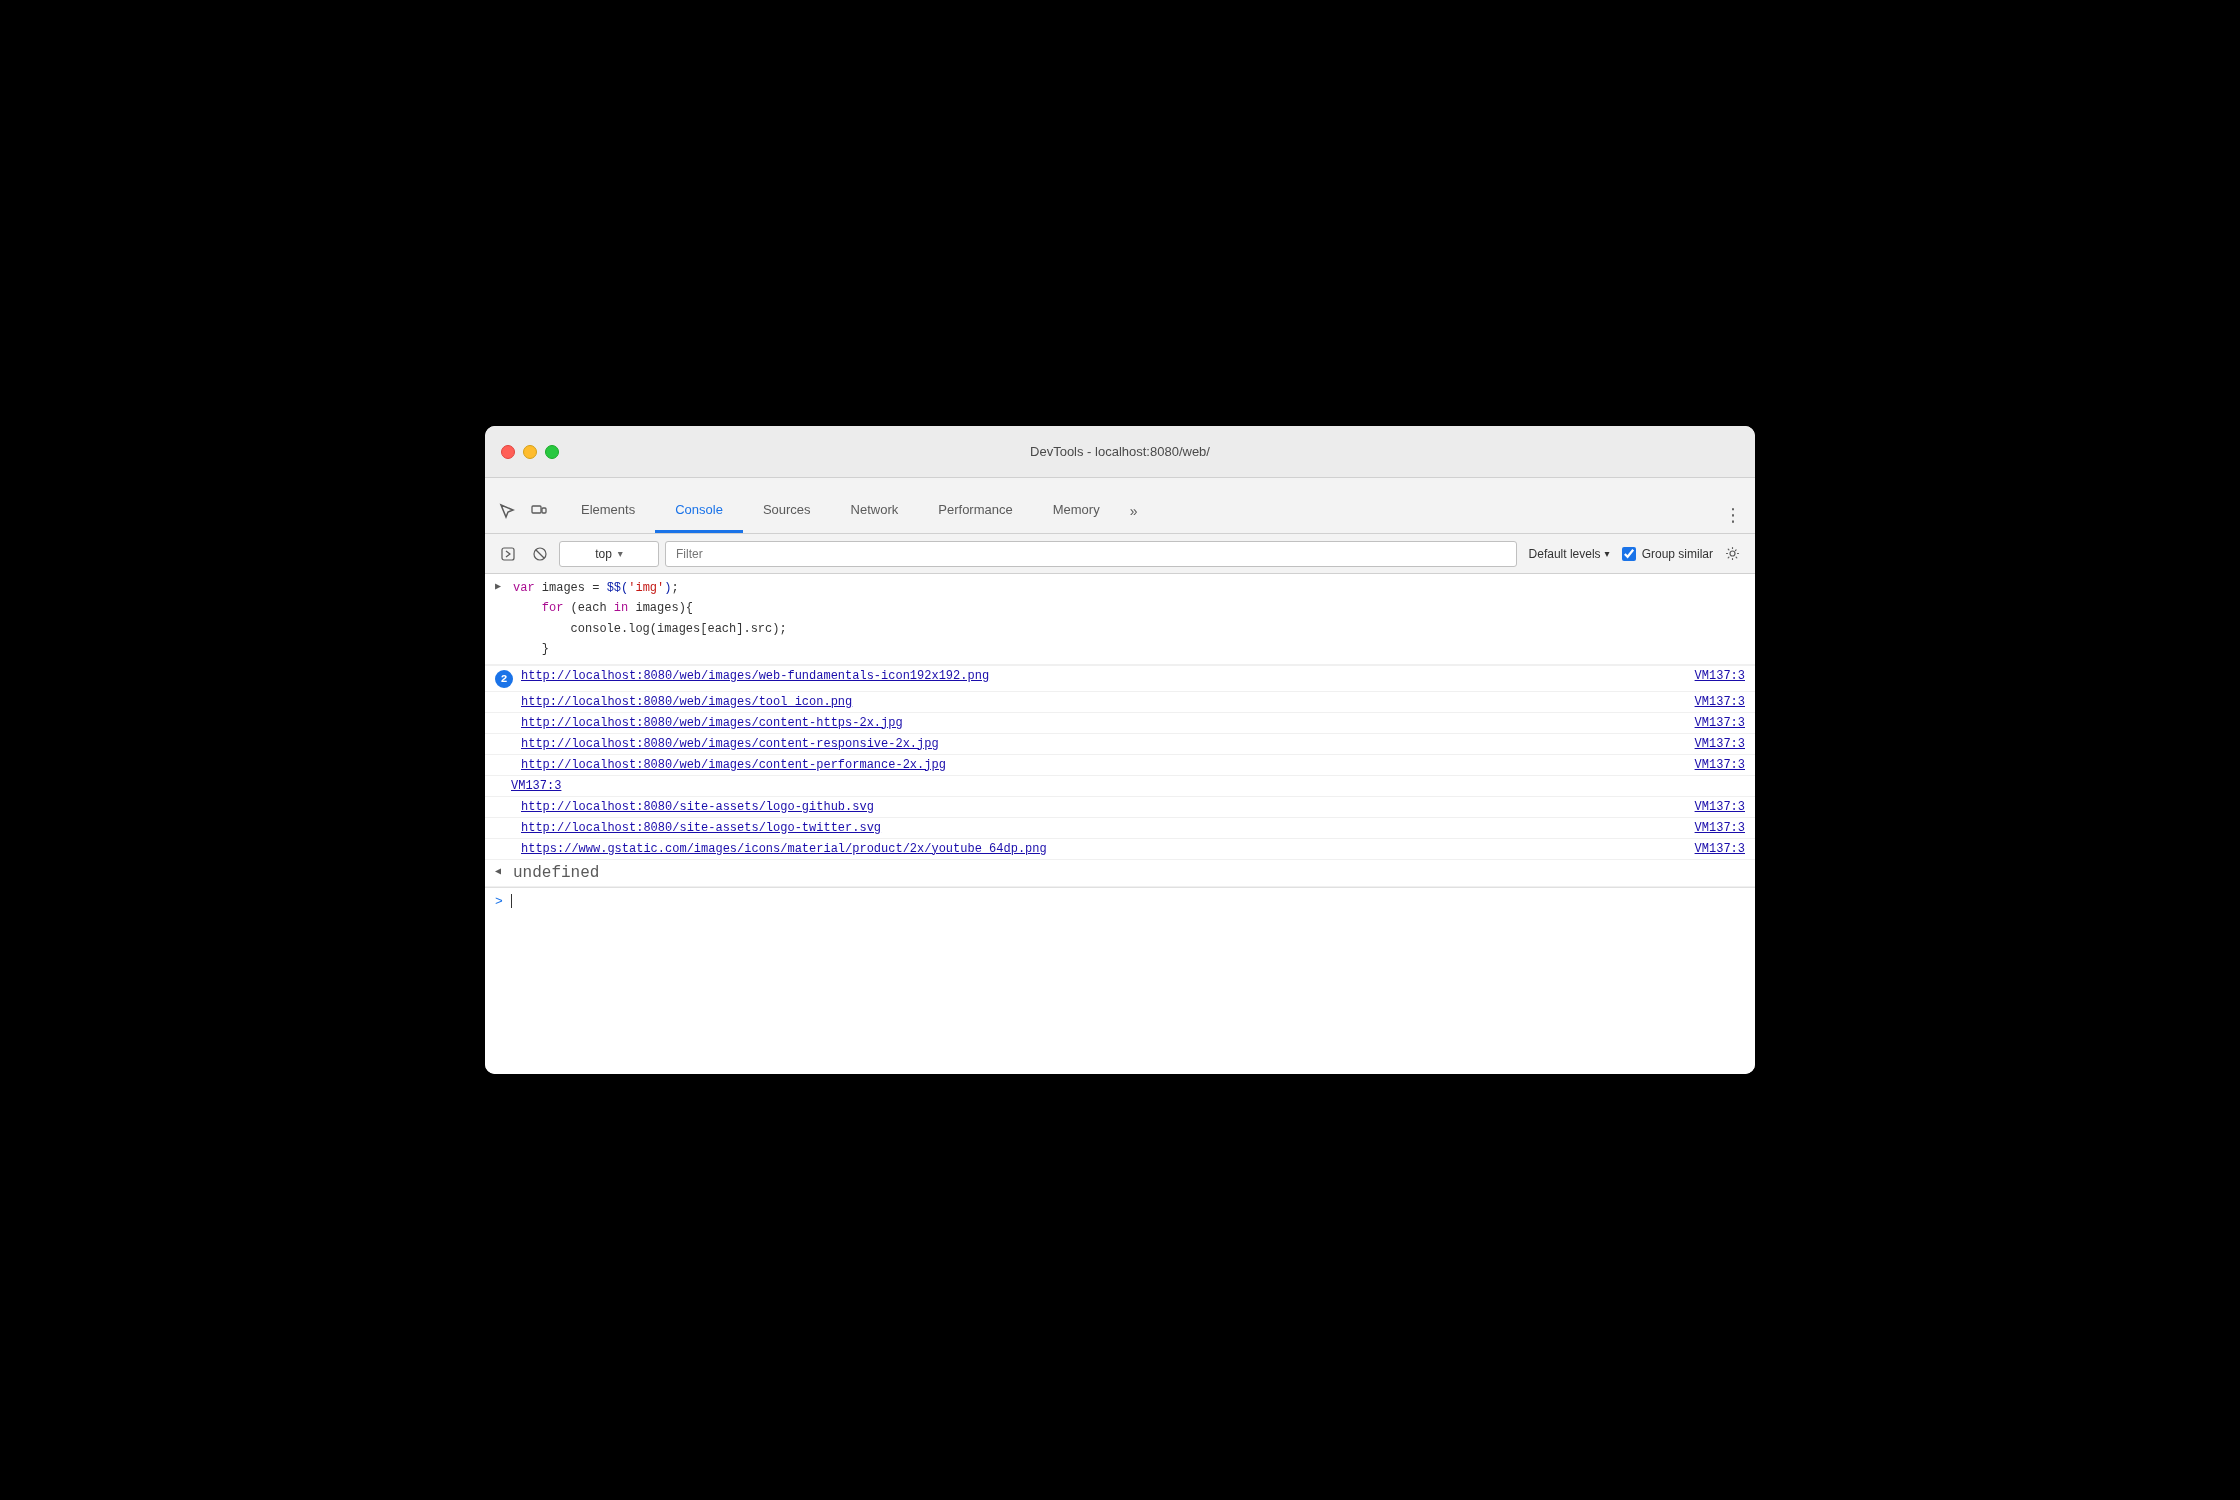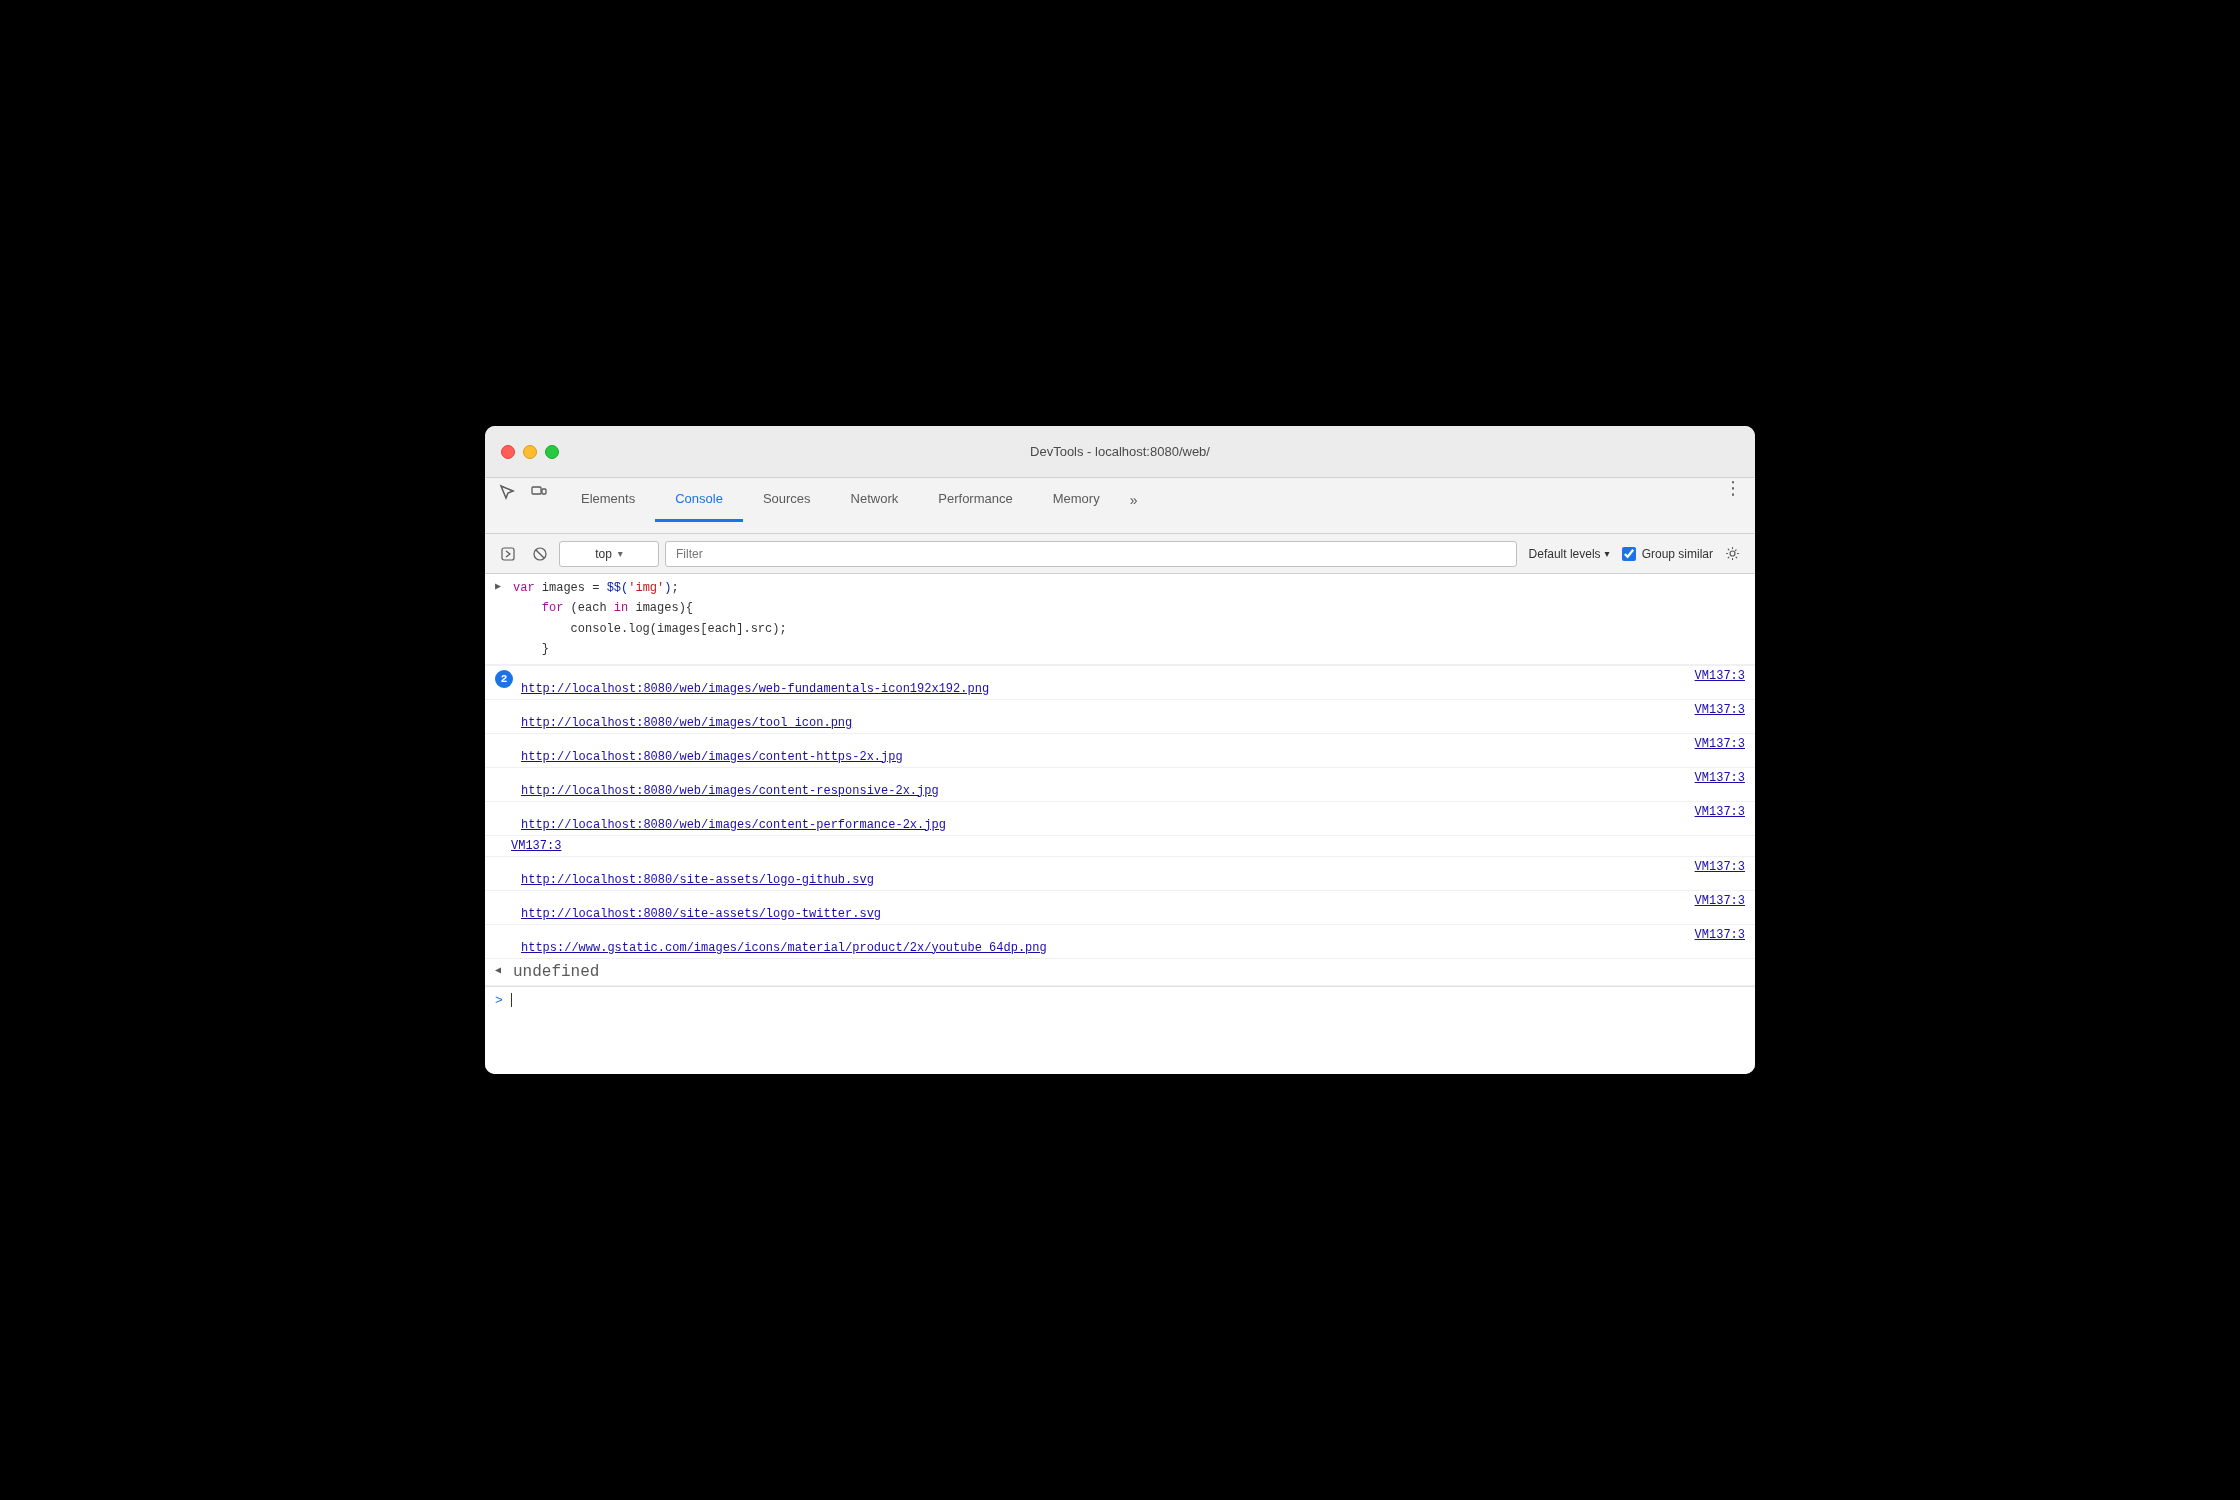--- a/index.html
+++ b/index.html
@@ -50,21 +50,21 @@
       transform: translateX(-50%);
       font-size: 13px;
       color: #4a4a4a;
       font-weight: 500;
     }
 
     
     .tab-bar {
       background: #f3f3f3;
       display: flex;
-      align-items: flex-start;
+      align-items: flex-end;
       padding: 0 8px;
       border-bottom: 1px solid #d0d0d0;
       height: 56px;
     }
     .tab-bar-left {
       display: flex;
       align-items: center;
       gap: 4px;
       margin-right: 8px;
       padding-bottom: 8px;
@@ -291,21 +291,20 @@
       flex-shrink: 0;
       margin-top: 1px;
     }
     .log-link {
       color: #1a0dab;
       text-decoration: underline;
       font-family: 'Menlo', 'Monaco', 'Courier New', monospace;
       font-size: 12px;
       cursor: pointer;
       word-break: break-all;
-      margin-top: 13px;
     }
 
     .log-source {
       color: #1a0dab;
       text-decoration: underline;
       font-size: 12px;
       font-family: 'Menlo', 'Monaco', 'Courier New', monospace;
       white-space: nowrap;
       margin-left: 16px;
       cursor: pointer;

